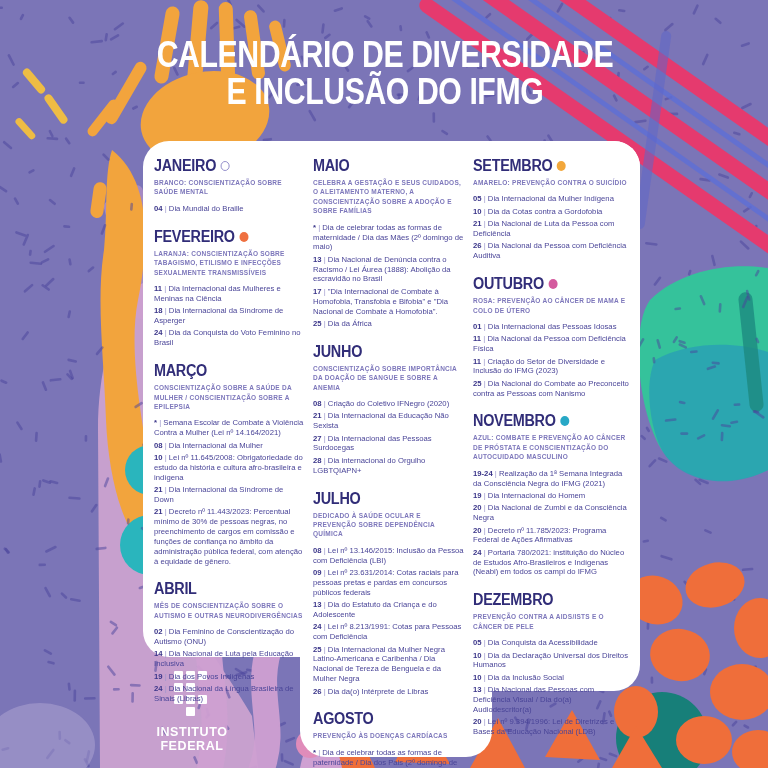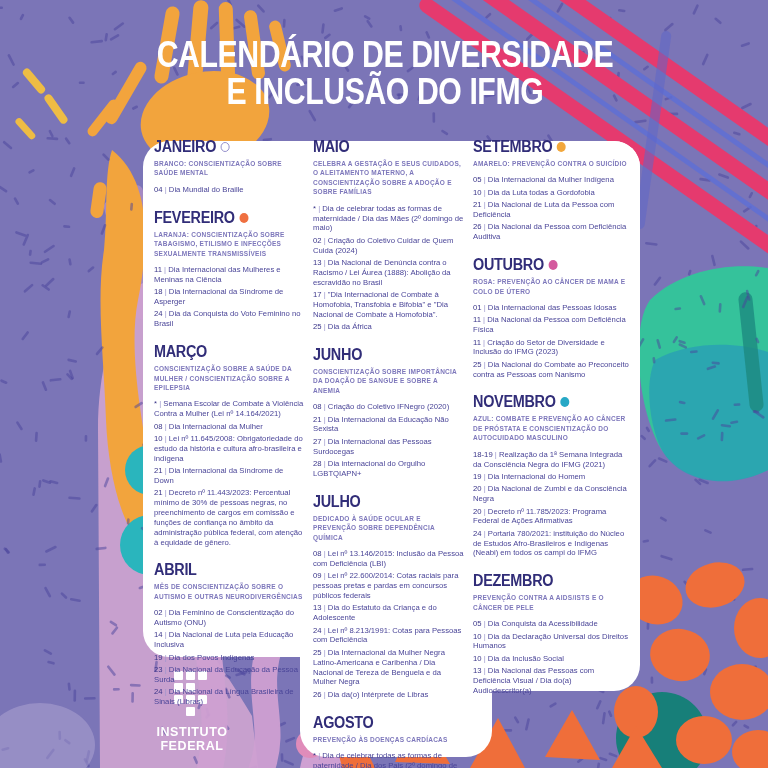--- a/index.html
+++ b/index.html
@@ -15,32 +15,32 @@
     text-align:center;color:#ffffff;font-weight:800;
     font-size:36px;line-height:1.04;letter-spacing:-.5px;
     transform:scaleX(.84);transform-origin:390px 0;
   }
   
   .card{position:absolute;background:#ffffff;border-radius:26px;z-index:2}
   #card-main{left:143px;top:141px;width:497px;height:516px}
   #card-mid{left:300px;top:141px;width:192px;height:616px}
   #card-right{left:458px;top:141px;width:182px;height:550px}
   
-  .cal-col{position:absolute;top:138px;z-index:4}
+  .cal-col{position:absolute;top:157px;z-index:4}
   #col1{left:154px;width:150px}
   #col2{left:313px;width:152px}
   #col3{left:473px;width:157px}
   .month{margin-bottom:14px}
   .m-head{display:flex;align-items:center;gap:5px;transform:scaleX(.9);transform-origin:left center}
   .m-name{font-size:16px;font-weight:800;color:#312d78;letter-spacing:-.3px;white-space:nowrap}
   .m-dot{width:10px;height:10px;border-radius:50%;flex:none;box-sizing:border-box}
   .m-sub{font-size:6.5px;font-weight:700;color:#7d77bb;letter-spacing:.25px;margin-top:3px;line-height:1.45;text-transform:uppercase}
   .m-events{margin-top:7px}
   .event{font-size:7.7px;line-height:1.28;color:#4a4598;margin-bottom:2.5px}
-  .ev-day{font-weight:400;color:#3a3589}
+  .ev-day{font-weight:700;color:#3a3589}
   .ev-sep{color:#9a95cc}
   
   #logo{position:absolute;left:136px;top:671px;width:112px;z-index:3;text-align:center;color:#ffffff}
   #logo .mark{display:block;margin:0 auto 6px auto}
   #logo .l1{font-size:12.5px;font-weight:800;letter-spacing:.6px;line-height:1.12}
   #logo .l3{font-size:15px;font-weight:700;letter-spacing:.4px;margin-top:20px;opacity:.95}
 </style>
 </head>
 <body>
 
@@ -651,35 +651,33 @@
   <div class="month">
     <div class="m-head">
       <span class="m-name">ABRIL</span>
 
     </div>
     <div class="m-sub">MÊS DE CONSCIENTIZAÇÃO SOBRE O AUTISMO E OUTRAS NEURODIVERGÊNCIAS</div>
     <div class="m-events">
         <div class="event"><span class="ev-day">02</span><span class="ev-sep"> | </span><span class="ev-text">Dia Feminino de Conscientização do Autismo (ONU)</span></div>
         <div class="event"><span class="ev-day">14</span><span class="ev-sep"> | </span><span class="ev-text">Dia Nacional de Luta pela Educação Inclusiva</span></div>
         <div class="event"><span class="ev-day">19</span><span class="ev-sep"> | </span><span class="ev-text">Dia dos Povos Indígenas</span></div>
-        <div class="event"><span class="ev-day">23</span><span class="ev-sep"> | </span><span class="ev-text">Dia Nacional da Educação da Pessoa Surda</span></div>
         <div class="event"><span class="ev-day">24</span><span class="ev-sep"> | </span><span class="ev-text">Dia Nacional da Língua Brasileira de Sinais (Libras)</span></div>
       </div>
   </div>
 </div>
 <div class="cal-col" id="col2">
   <div class="month">
     <div class="m-head">
       <span class="m-name">MAIO</span>
 
     </div>
     <div class="m-sub">CELEBRA A GESTAÇÃO E SEUS CUIDADOS, O ALEITAMENTO MATERNO, A CONSCIENTIZAÇÃO SOBRE A ADOÇÃO E SOBRE FAMÍLIAS</div>
     <div class="m-events">
         <div class="event"><span class="ev-day">*</span><span class="ev-sep"> | </span><span class="ev-text">Dia de celebrar todas as formas de maternidade / Dia das Mães (2º domingo de maio)</span></div>
-        <div class="event"><span class="ev-day">02</span><span class="ev-sep"> | </span><span class="ev-text">Criação do Coletivo Cuidar de Quem Cuida (2024)</span></div>
         <div class="event"><span class="ev-day">13</span><span class="ev-sep"> | </span><span class="ev-text">Dia Nacional de Denúncia contra o Racismo / Lei Áurea (1888): Abolição da escravidão no Brasil</span></div>
         <div class="event"><span class="ev-day">17</span><span class="ev-sep"> | </span><span class="ev-text">"Dia Internacional de Combate à Homofobia, Transfobia e Bifobia" e "Dia Nacional de Combate à Homofobia".</span></div>
         <div class="event"><span class="ev-day">25</span><span class="ev-sep"> | </span><span class="ev-text">Dia da África</span></div>
       </div>
   </div>
 
   <div class="month">
     <div class="m-head">
       <span class="m-name">JUNHO</span>
 
@@ -694,21 +692,21 @@
   </div>
 
   <div class="month">
     <div class="m-head">
       <span class="m-name">JULHO</span>
 
     </div>
     <div class="m-sub">DEDICADO À SAÚDE OCULAR E PREVENÇÃO SOBRE DEPENDÊNCIA QUÍMICA</div>
     <div class="m-events">
         <div class="event"><span class="ev-day">08</span><span class="ev-sep"> | </span><span class="ev-text">Lei nº 13.146/2015: Inclusão da Pessoa com Deficiência (LBI)</span></div>
-        <div class="event"><span class="ev-day">09</span><span class="ev-sep"> | </span><span class="ev-text">Lei nº 22.600/2014: Cotas raciais para pessoas pretas e pardas em concursos públicos federais</span></div>
+        <div class="event"><span class="ev-day">09</span><span class="ev-sep"> | </span><span class="ev-text">Lei nº 23.631/2014: Cotas raciais para pessoas pretas e pardas em concursos públicos federais</span></div>
         <div class="event"><span class="ev-day">13</span><span class="ev-sep"> | </span><span class="ev-text">Dia do Estatuto da Criança e do Adolescente</span></div>
         <div class="event"><span class="ev-day">24</span><span class="ev-sep"> | </span><span class="ev-text">Lei nº 8.213/1991: Cotas para Pessoas com Deficiência</span></div>
         <div class="event"><span class="ev-day">25</span><span class="ev-sep"> | </span><span class="ev-text">Dia Internacional da Mulher Negra Latino-Americana e Caribenha / Dia Nacional de Tereza de Benguela e da Mulher Negra</span></div>
         <div class="event"><span class="ev-day">26</span><span class="ev-sep"> | </span><span class="ev-text">Dia da(o) Intérprete de Libras</span></div>
       </div>
   </div>
 
   <div class="month">
     <div class="m-head">
       <span class="m-name">AGOSTO</span>
@@ -722,21 +720,21 @@
 </div>
 <div class="cal-col" id="col3">
   <div class="month">
     <div class="m-head">
       <span class="m-name">SETEMBRO</span>
       <span class="m-dot" style="background: rgb(242, 167, 59);"></span>
     </div>
     <div class="m-sub">AMARELO: PREVENÇÃO CONTRA O SUICÍDIO</div>
     <div class="m-events">
         <div class="event"><span class="ev-day">05</span><span class="ev-sep"> | </span><span class="ev-text">Dia Internacional da Mulher Indígena</span></div>
-        <div class="event"><span class="ev-day">10</span><span class="ev-sep"> | </span><span class="ev-text">Dia da Luta todas a Gordofobia</span></div>
+        <div class="event"><span class="ev-day">10</span><span class="ev-sep"> | </span><span class="ev-text">Dia da Cotas contra a Gordofobia</span></div>
         <div class="event"><span class="ev-day">21</span><span class="ev-sep"> | </span><span class="ev-text">Dia Nacional de Luta da Pessoa com Deficiência</span></div>
         <div class="event"><span class="ev-day">26</span><span class="ev-sep"> | </span><span class="ev-text">Dia Nacional da Pessoa com Deficiência Auditiva</span></div>
       </div>
   </div>
 
   <div class="month">
     <div class="m-head">
       <span class="m-name">OUTUBRO</span>
       <span class="m-dot" style="background: rgb(212, 90, 158);"></span>
     </div>
@@ -749,39 +747,40 @@
       </div>
   </div>
 
   <div class="month">
     <div class="m-head">
       <span class="m-name">NOVEMBRO</span>
       <span class="m-dot" style="background: rgb(39, 168, 198);"></span>
     </div>
     <div class="m-sub">AZUL: COMBATE E PREVENÇÃO AO CÂNCER DE PRÓSTATA E CONSCIENTIZAÇÃO DO AUTOCUIDADO MASCULINO</div>
     <div class="m-events">
-        <div class="event"><span class="ev-day">18-19</span><span class="ev-sep"> | </span><span class="ev-text">Realização da 1ª Semana Integrada da Consciência Negra do IFMG (2021)</span></div>
+        <div class="event"><span class="ev-day">19-24</span><span class="ev-sep"> | </span><span class="ev-text">Realização da 1ª Semana Integrada da Consciência Negra do IFMG (2021)</span></div>
         <div class="event"><span class="ev-day">19</span><span class="ev-sep"> | </span><span class="ev-text">Dia Internacional do Homem</span></div>
         <div class="event"><span class="ev-day">20</span><span class="ev-sep"> | </span><span class="ev-text">Dia Nacional de Zumbi e da Consciência Negra</span></div>
         <div class="event"><span class="ev-day">20</span><span class="ev-sep"> | </span><span class="ev-text">Decreto nº 11.785/2023: Programa Federal de Ações Afirmativas</span></div>
         <div class="event"><span class="ev-day">24</span><span class="ev-sep"> | </span><span class="ev-text">Portaria 780/2021: instituição do Núcleo de Estudos Afro-Brasileiros e Indígenas (Neabi) em todos os campi do IFMG</span></div>
       </div>
   </div>
 
   <div class="month">
     <div class="m-head">
       <span class="m-name">DEZEMBRO</span>
 
     </div>
     <div class="m-sub">PREVENÇÃO CONTRA A AIDS/ISTS E O CÂNCER DE PELE</div>
     <div class="m-events">
         <div class="event"><span class="ev-day">05</span><span class="ev-sep"> | </span><span class="ev-text">Dia Conquista da Acessibilidade</span></div>
         <div class="event"><span class="ev-day">10</span><span class="ev-sep"> | </span><span class="ev-text">Dia da Declaração Universal dos Direitos Humanos</span></div>
         <div class="event"><span class="ev-day">10</span><span class="ev-sep"> | </span><span class="ev-text">Dia da Inclusão Social</span></div>
         <div class="event"><span class="ev-day">13</span><span class="ev-sep"> | </span><span class="ev-text">Dia Nacional das Pessoas com Deficiência Visual / Dia do(a) Audiodescritor(a)</span></div>
+        <div class="event"><span class="ev-day">20</span><span class="ev-sep"> | </span><span class="ev-text">Lei nº 9.394/1996: Lei de Diretrizes e Bases da Educação Nacional (LDB)</span></div>
       </div>
   </div>
 </div>
 
 <div id="logo">
   <svg class="mark" width="36" height="48" viewBox="0 0 36 48" aria-hidden="true">
     <g fill="#ffffff">
       <rect x="0" y="0" width="9" height="9" rx="1"></rect>
       <rect x="12" y="0" width="9" height="9" rx="1"></rect>
       <rect x="24" y="0" width="9" height="9" rx="1"></rect>

